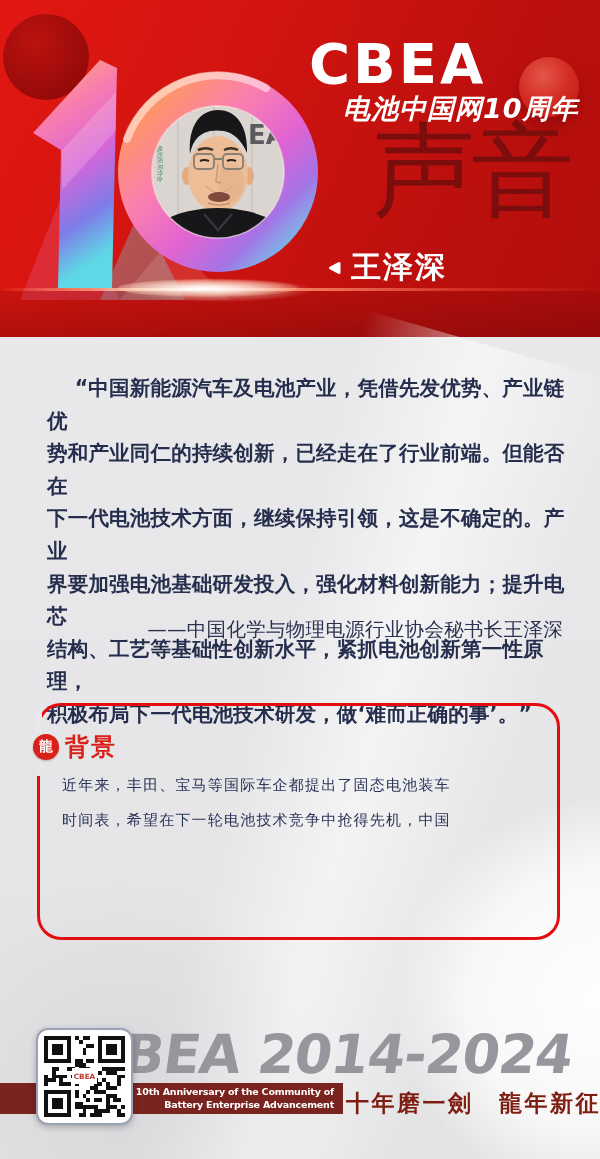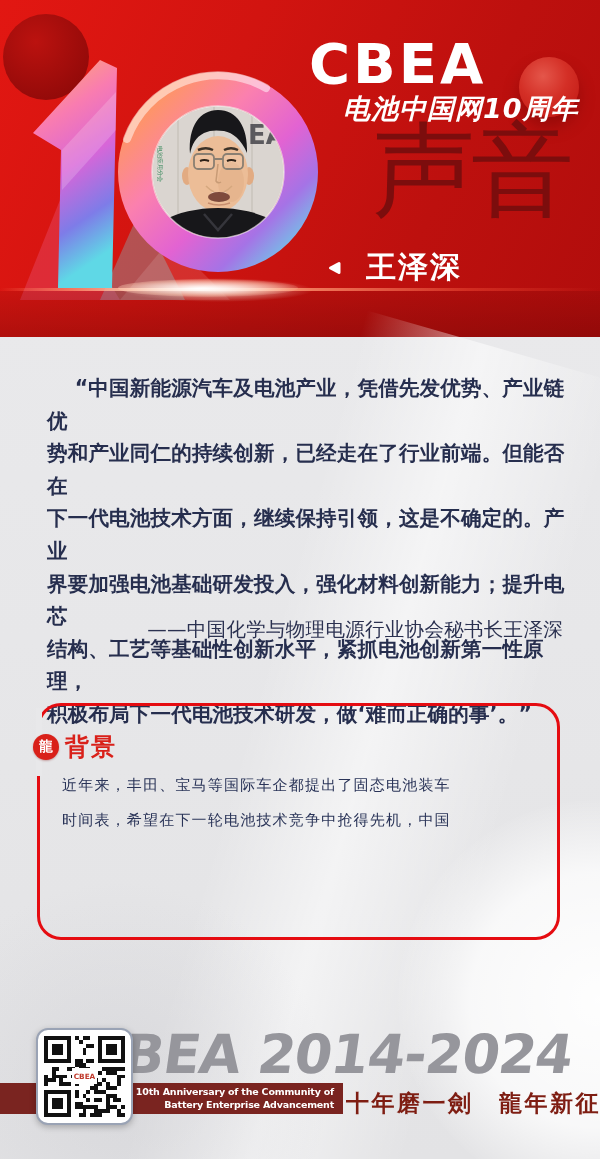--- a/index.html
+++ b/index.html
@@ -19,21 +19,21 @@
   .flare-line{position:absolute;left:0;top:288px;width:600px;height:3px;
     background:linear-gradient(90deg,rgba(255,90,60,0) 0%,rgba(255,150,110,.7) 12%,#ffd9c4 28%,#ffffff 33%,rgba(255,160,120,.8) 48%,rgba(255,100,70,.35) 78%,rgba(255,90,60,0) 100%);}
   .flare-glow{position:absolute;left:118px;top:279px;width:180px;height:18px;border-radius:50%;
     background:radial-gradient(ellipse at 46% 50%,rgba(255,255,255,.95) 0%,rgba(255,210,185,.45) 55%,rgba(255,150,120,0) 78%);}
   .num10-svg{position:absolute;left:0;top:0;}
   .cbea-logo{position:absolute;left:309px;top:36px;width:210px;color:#fff;
     font-size:56px;font-weight:900;letter-spacing:3px;line-height:1;}
   .anniv{position:absolute;left:343px;top:91px;color:#fff;font-size:27px;font-weight:700;letter-spacing:1px;font-style:italic;}
   .shengyin{position:absolute;left:348px;top:116px;color:#7c0d0d;font-size:103px;font-weight:400;
     letter-spacing:-4px;line-height:1.05;margin-left:24px;}
-  .speaker{position:absolute;left:328px;top:247px;display:flex;align-items:center;gap:24px;}
+  .speaker{position:absolute;left:328px;top:247px;display:flex;align-items:center;gap:9px;}
   .speaker-name{color:#fff;font-size:30px;font-weight:700;letter-spacing:2px;}
   
   .wm-band{position:absolute;left:235px;top:330px;width:270px;height:920px;transform:rotate(16deg);
     background:linear-gradient(90deg,rgba(255,255,255,0) 0%,rgba(255,255,255,.55) 45%,rgba(255,255,255,0) 100%);}
   .wm-circle{position:absolute;left:398px;top:800px;width:400px;height:400px;border-radius:50%;
     background:radial-gradient(circle,rgba(255,255,255,.95) 0%,rgba(255,255,255,.75) 45%,rgba(255,255,255,0) 72%);}
   .wm-shade{position:absolute;left:-90px;top:880px;width:420px;height:420px;border-radius:50%;
     background:radial-gradient(circle,rgba(203,203,208,.45) 0%,rgba(203,203,208,0) 70%);}
   .quote{position:absolute;left:47px;top:372px;width:538px;color:#262e4e;
     font-size:20.5px;font-weight:700;line-height:32.6px;letter-spacing:.2px;}

